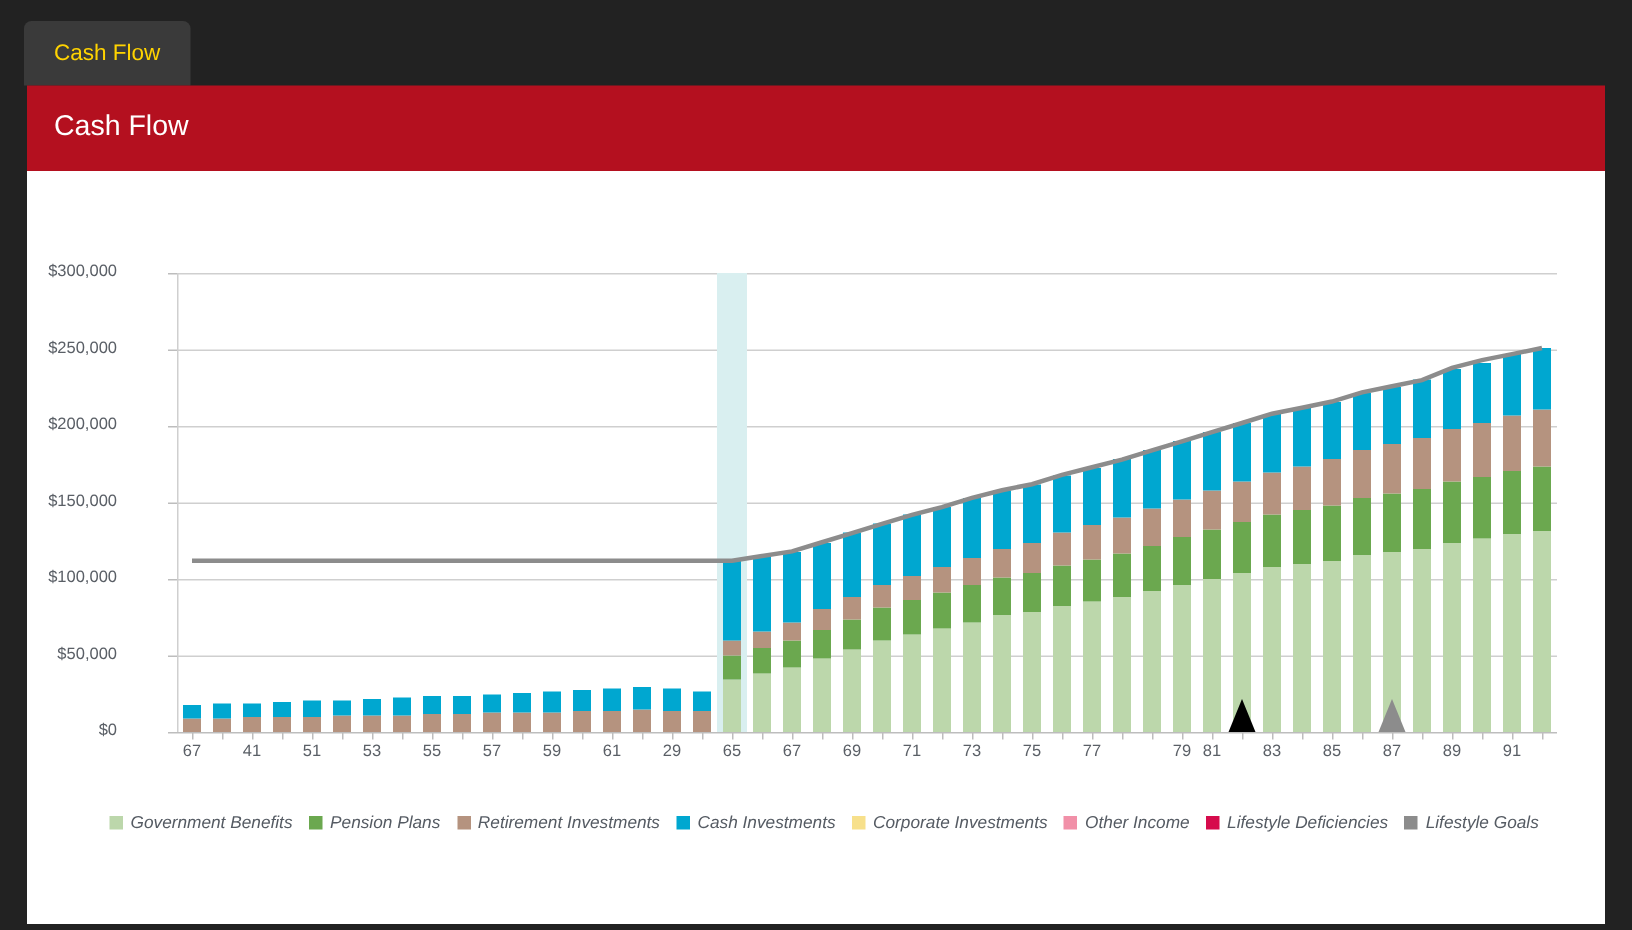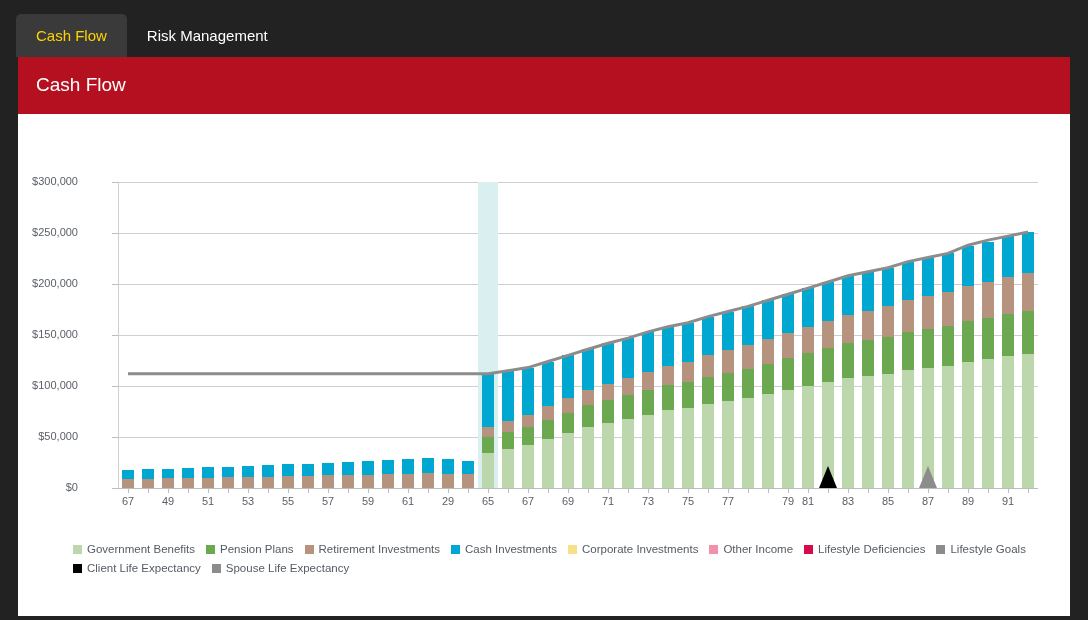--- a/index.html
+++ b/index.html
@@ -141,42 +141,41 @@
     border-right: 9px solid transparent;
   }
   .trendline { position: absolute; left: 0; top: 0; width: 920px; height: 306px; }
 
   
   .legend {
     position: absolute;
     left: 55px; top: 426px;
     width: 990px;
   }
-  .legend-row { line-height: 15px; margin-bottom: 2px; white-space: nowrap; }
+  .legend-row { line-height: 15px; margin-bottom: 2px; white-space: nowrap; font-style: italic; }
   .legend-item { display: inline-block; margin-right: 11px; white-space: nowrap; }
   .swatch {
     display: inline-block;
     width: 9px; height: 9px;
     vertical-align: -1px;
     margin-right: 5px;
   }
   .legend-label {
     display: inline-block;
     font-size: 11.5px;
     color: #555b63;
   }
 </style>
 </head>
 <body>
 
 <div id="app">
 
   <div class="tabbar" id="tabbar">
       <div class="tab active">Cash Flow</div>
-      <div class="tab">Risk Management</div>
     </div>
 
   <div class="pageheader">
     <div class="title">Cash Flow</div>
   </div>
 
   <div class="panel">
     <div class="chart">
       <div class="plot" id="plot">
           <div class="ytick-mark" style="top: 306px;"></div>
@@ -482,21 +481,21 @@
           <div class="xtick" style="left: 750px;"></div>
           <div class="xtick" style="left: 770px;"></div>
           <div class="xtick" style="left: 790px;"></div>
           <div class="xtick" style="left: 810px;"></div>
           <div class="xtick" style="left: 830px;"></div>
           <div class="xtick" style="left: 850px;"></div>
           <div class="xtick" style="left: 870px;"></div>
           <div class="xtick" style="left: 890px;"></div>
           <div class="xtick" style="left: 910px;"></div>
           <div class="xtick-label" style="left: 10px;">67</div>
-          <div class="xtick-label" style="left: 50px;">49</div>
+          <div class="xtick-label" style="left: 50px;">41</div>
           <div class="xtick-label" style="left: 90px;">51</div>
           <div class="xtick-label" style="left: 130px;">53</div>
           <div class="xtick-label" style="left: 170px;">55</div>
           <div class="xtick-label" style="left: 210px;">57</div>
           <div class="xtick-label" style="left: 250px;">59</div>
           <div class="xtick-label" style="left: 290px;">61</div>
           <div class="xtick-label" style="left: 330px;">29</div>
           <div class="xtick-label" style="left: 370px;">65</div>
           <div class="xtick-label" style="left: 410px;">67</div>
           <div class="xtick-label" style="left: 450px;">69</div>
@@ -512,18 +511,17 @@
           <div class="xtick-label" style="left: 850px;">89</div>
           <div class="xtick-label" style="left: 890px;">91</div>
           <svg class="trendline" viewBox="0 0 920 306">
             <path d="M10.0,191.8 L30.0,191.8 L50.0,191.8 L70.0,191.8 L90.0,191.8 L110.0,191.8 L130.0,191.8 L150.0,191.8 L170.0,191.8 L190.0,191.8 L210.0,191.8 L230.0,191.8 L250.0,191.8 L270.0,191.8 L290.0,191.8 L310.0,191.8 L330.0,191.8 L350.0,191.8 L370.0,191.8 L390.0,188.7 L410.0,185.6 L430.0,179.5 L450.0,173.4 L470.0,167.3 L490.0,161.2 L510.0,156.1 L530.0,149.9 L550.0,144.8 L570.0,140.8 L590.0,134.6 L610.0,129.5 L630.0,124.4 L650.0,118.3 L670.0,112.2 L690.0,106.1 L710.0,100.0 L730.0,93.8 L750.0,89.8 L770.0,85.7 L790.0,79.6 L810.0,75.5 L830.0,71.4 L850.0,63.2 L870.0,58.1 L890.0,54.1 L910.0,50.0" fill="none" stroke="#8c8c8c" stroke-width="3"></path>
           </svg>
           <div class="marker-tri" style="left: 701px; top: 284px; border-bottom: 22px solid rgb(0, 0, 0);"></div>
           <div class="marker-tri" style="left: 801px; top: 284px; border-bottom: 22px solid rgb(140, 140, 140);"></div>
         </div>
       <div class="legend" id="legend">
           <div class="legend-row"><span class="legend-item"><span class="swatch" style="background: rgb(188, 215, 171);"></span><span class="legend-label">Government Benefits</span></span><span class="legend-item"><span class="swatch" style="background: rgb(107, 168, 79);"></span><span class="legend-label">Pension Plans</span></span><span class="legend-item"><span class="swatch" style="background: rgb(181, 147, 127);"></span><span class="legend-label">Retirement Investments</span></span><span class="legend-item"><span class="swatch" style="background: rgb(0, 167, 208);"></span><span class="legend-label">Cash Investments</span></span><span class="legend-item"><span class="swatch" style="background: rgb(247, 224, 139);"></span><span class="legend-label">Corporate Investments</span></span><span class="legend-item"><span class="swatch" style="background: rgb(241, 144, 168);"></span><span class="legend-label">Other Income</span></span><span class="legend-item"><span class="swatch" style="background: rgb(214, 11, 76);"></span><span class="legend-label">Lifestyle Deficiencies</span></span><span class="legend-item"><span class="swatch" style="background: rgb(140, 140, 140);"></span><span class="legend-label">Lifestyle Goals</span></span></div>
-          <div class="legend-row"><span class="legend-item"><span class="swatch" style="background: rgb(0, 0, 0);"></span><span class="legend-label">Client Life Expectancy</span></span><span class="legend-item"><span class="swatch" style="background: rgb(140, 140, 140);"></span><span class="legend-label">Spouse Life Expectancy</span></span></div>
         </div>
     </div>
   </div>
 
 </div>
 
 </body></html>

